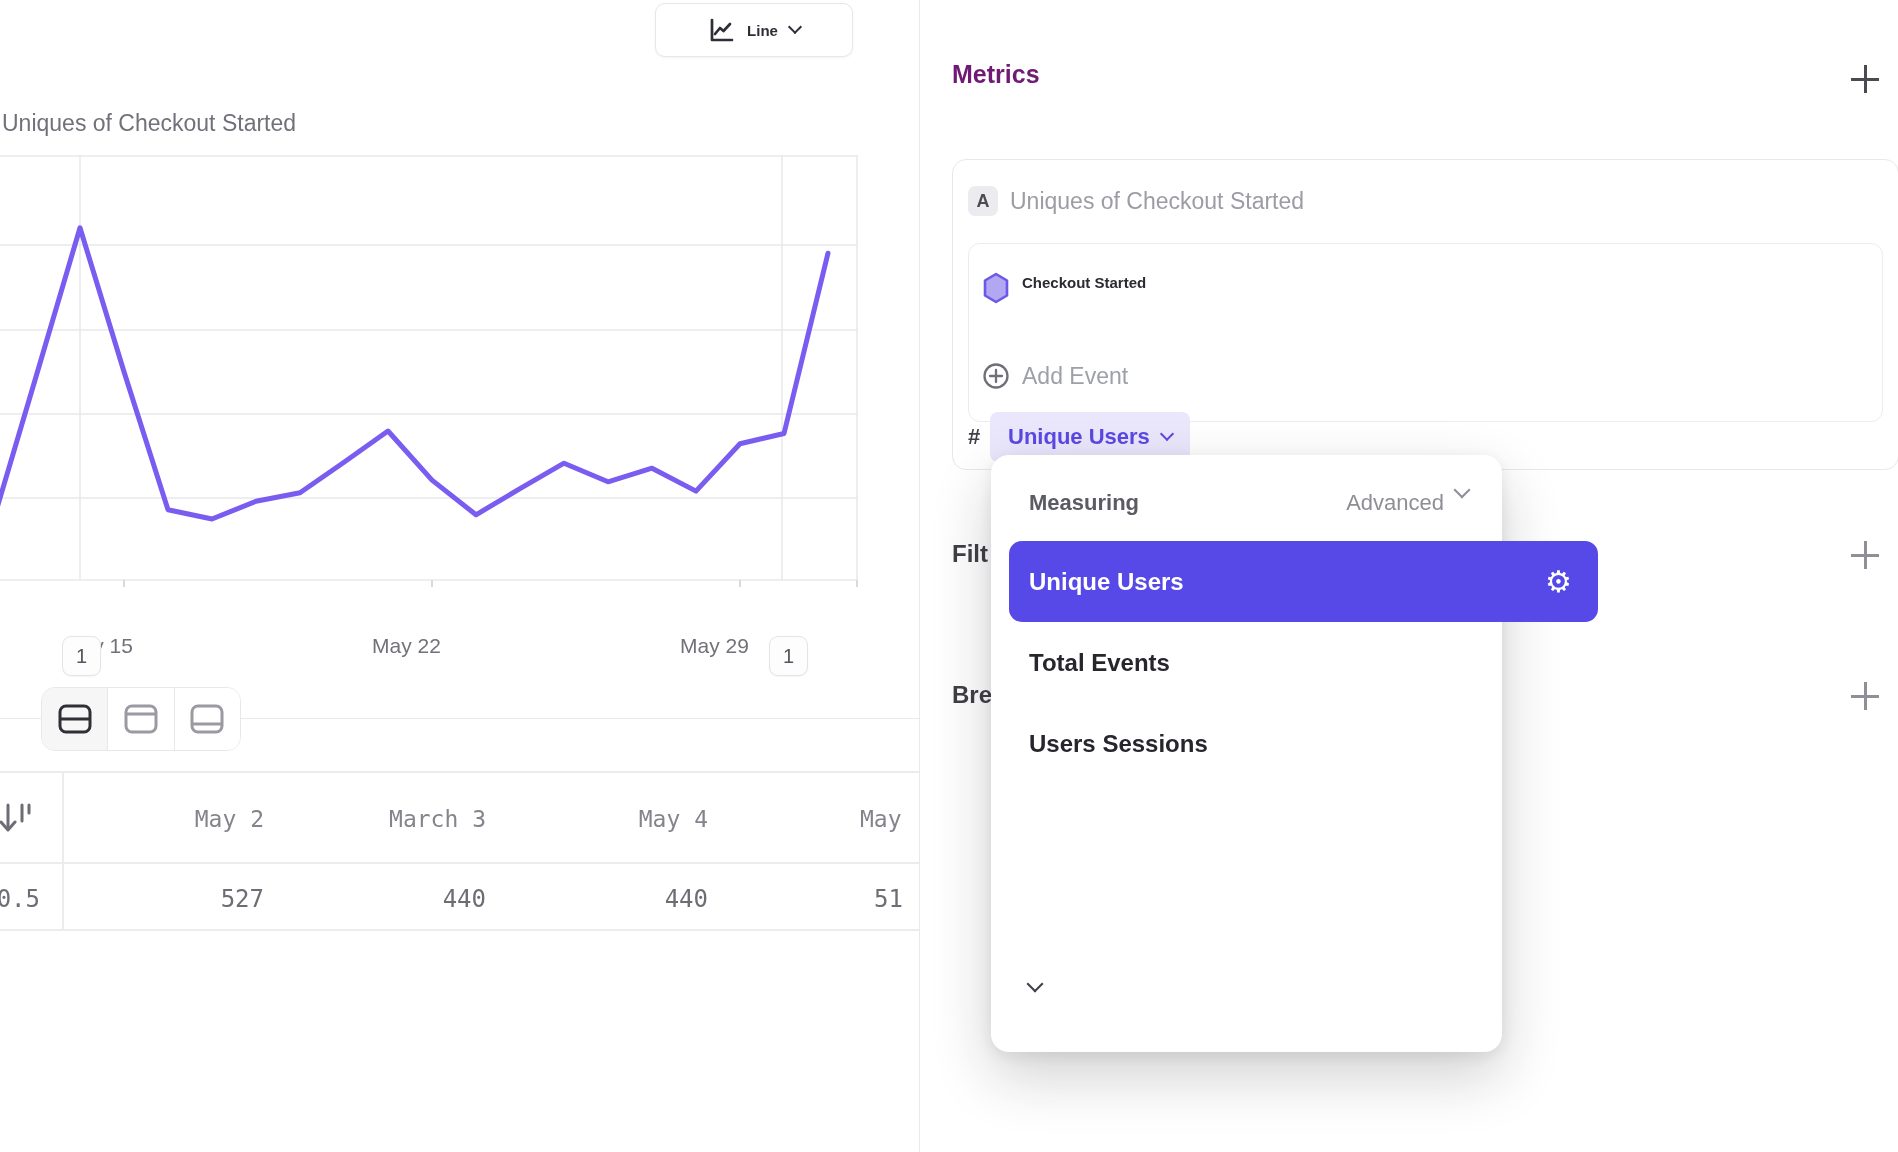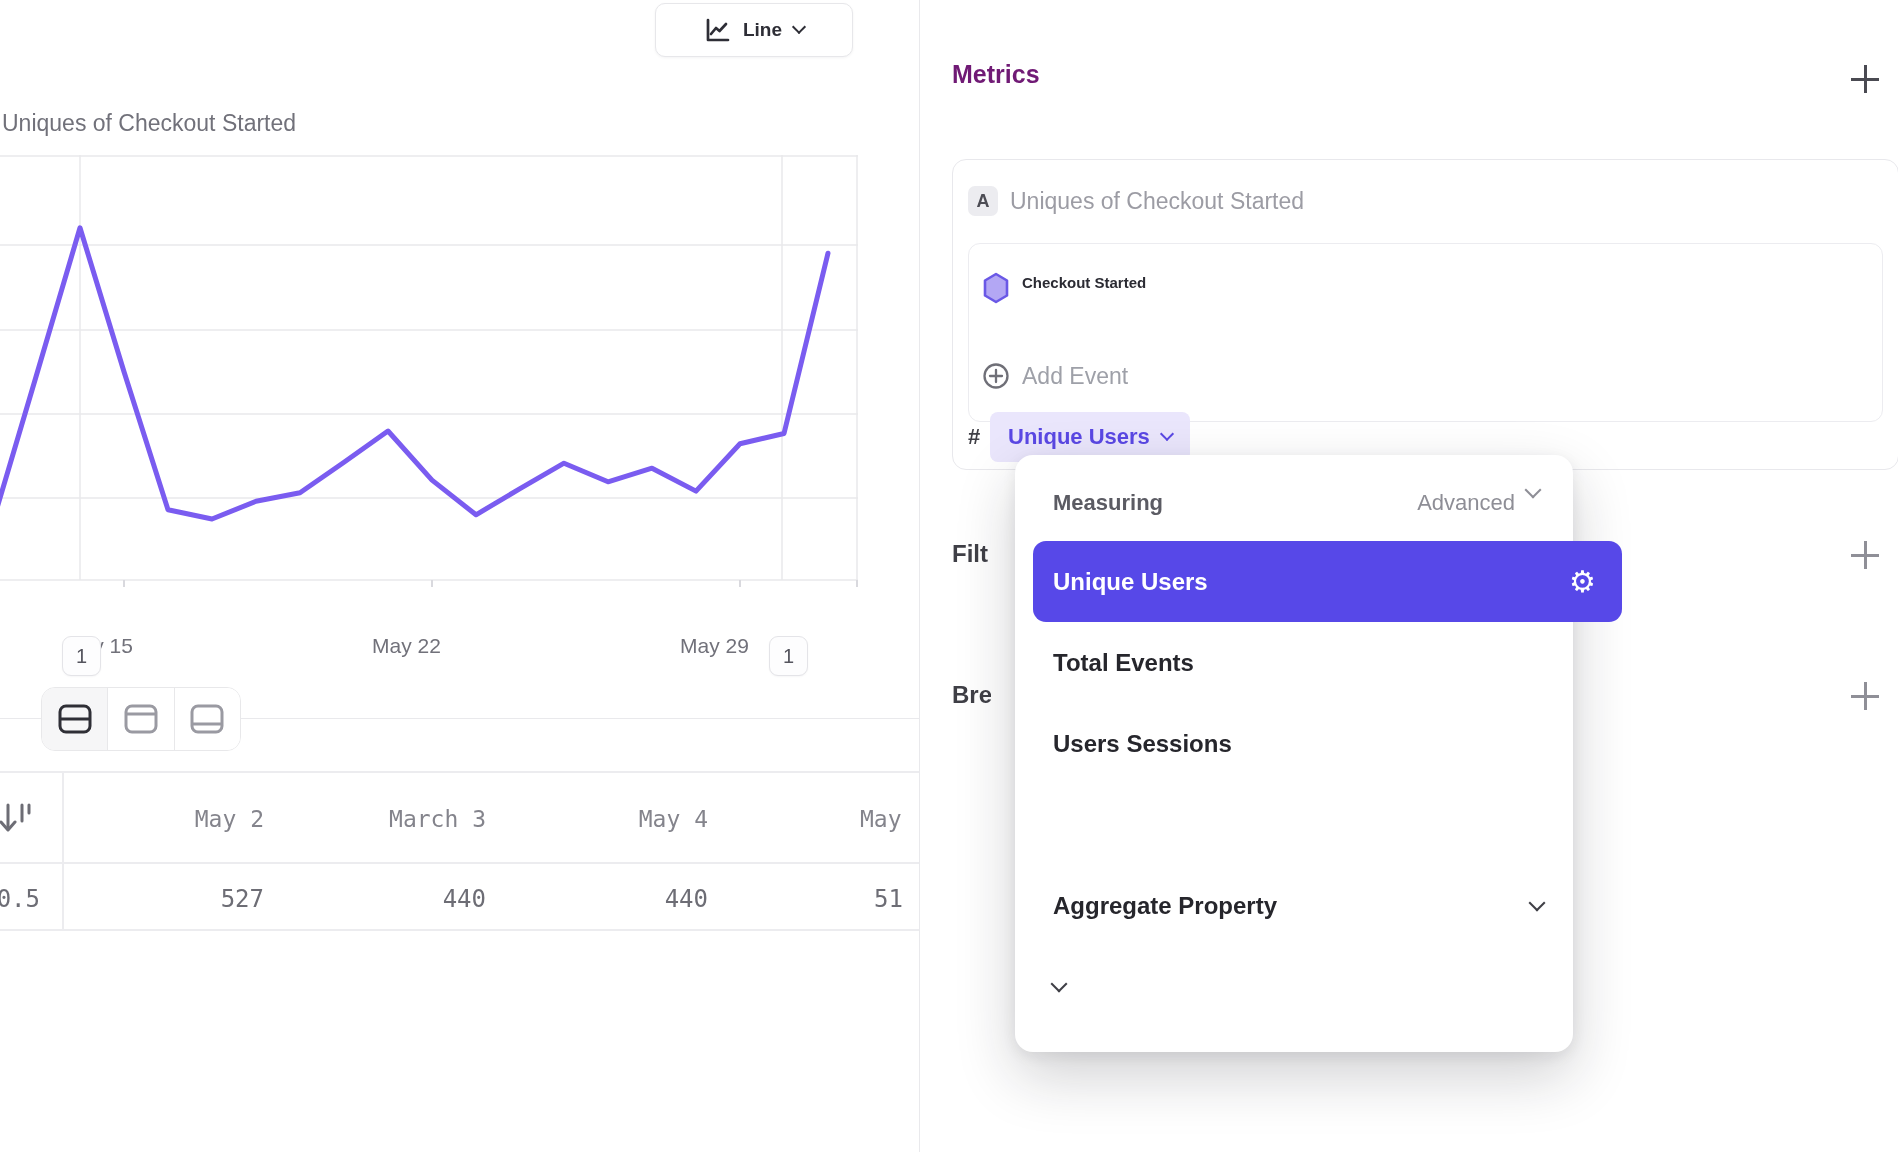--- a/index.html
+++ b/index.html
@@ -4,21 +4,21 @@
 <style>
   html,body{margin:0;padding:0;background:#fff;}
   #app{position:relative;width:1898px;height:1152px;overflow:hidden;background:#ffffff;
        font-family:"Liberation Sans",sans-serif;color:#2b2b33;}
   .abs{position:absolute;}
 
   
   .chart-type-btn{left:655px;top:3px;width:196px;height:52px;border:1.5px solid #e7e7ea;border-radius:10px;
     background:#fff;display:flex;align-items:center;justify-content:center;gap:12px;
     box-shadow:0 1px 3px rgba(20,20,40,.05);cursor:pointer;}
-  .chart-type-btn .lbl{font-size:19px;font-weight:700;color:#2e2e36;}
+  .chart-type-btn .lbl{font-size:15px;font-weight:700;color:#2e2e36;}
   .chart-title{left:2px;top:110px;font-size:23px;color:#71717a;}
   .plot{left:0;top:155px;width:858px;height:433px;}
   .xlab{top:608px;width:120px;text-align:left;font-size:21px;color:#71717a;margin-top:26px;}
   .ann-badge{top:636px;width:37px;height:38px;border:1.5px solid #e4e4e8;border-radius:9px;background:#fdfdfe;
     display:flex;align-items:center;justify-content:center;font-size:20px;color:#55555e;
     box-shadow:0 1px 2px rgba(20,20,40,.04);cursor:pointer;}
   .toolbar-divider{left:0;top:718px;width:919px;height:0;border-top:1.5px solid #e9e9ec;}
   .seg{left:41px;top:687px;width:198px;height:62px;background:#fff;border:1.5px solid #e8e8ea;border-radius:14px;
     display:flex;overflow:hidden;}
   .seg-cell{width:66px;display:flex;align-items:center;justify-content:center;cursor:pointer;background:#fff;}
@@ -49,22 +49,22 @@
   .event-card{left:968px;top:243px;width:913px;height:177px;border:1.5px solid #ececf0;border-radius:12px;background:#fff;}
   .event-row-label{left:1022px;top:274px;font-size:15px;font-weight:700;color:#2b2b33;cursor:pointer;}
   .add-event-label{left:1022px;top:363px;font-size:23px;color:#9ea0a8;cursor:pointer;}
   .hash{left:968px;top:424px;font-size:22px;font-weight:700;color:#3f3f46;}
   .chip{left:990px;top:412px;height:50px;padding:0 18px;border-radius:8px;background:#eae6fc;
     display:inline-flex;align-items:center;gap:12px;cursor:pointer;}
   .chip .lbl{font-size:22px;font-weight:700;color:#5a48e4;}
   .section-label{left:952px;font-size:24px;font-weight:700;color:#3f3f46;}
 
   
-  .menu{left:991px;top:455px;width:558px;height:597px;background:#fff;border-radius:18px;
-    box-shadow:0 24px 60px rgba(23,23,36,.20),0 4px 14px rgba(23,23,36,.08);margin-left:24px;}
+  .menu{left:991px;top:455px;width:511px;height:597px;background:#fff;border-radius:18px;
+    box-shadow:0 24px 60px rgba(23,23,36,.20),0 4px 14px rgba(23,23,36,.08);}
   .menu-head{position:absolute;left:38px;right:34px;top:28px;height:40px;display:flex;align-items:center;justify-content:space-between;}
   .menu-head .measuring{font-size:22px;font-weight:700;color:#5b5b63;}
   .menu-head .advanced{display:flex;align-items:flex-start;gap:12px;font-size:22px;color:#8e8e96;cursor:pointer;}
   .menu-selected{position:absolute;left:18px;top:86px;width:589px;height:81px;border-radius:13px;background:#5748e8;
     display:flex;align-items:center;justify-content:space-between;padding:0 26px 0 20px;box-sizing:border-box;cursor:pointer;}
   .menu-selected .lbl{font-size:24px;font-weight:700;color:#fff;}
   .gear{font-size:30px;color:#fff;line-height:1;}
   .menu-item{position:absolute;left:38px;right:30px;height:80px;display:flex;align-items:center;
     justify-content:space-between;cursor:pointer;}
   .menu-item .lbl{font-size:24px;font-weight:600;color:#26262c;}
@@ -218,21 +218,17 @@
     </div>
 
     <div class="menu-item" style="top:168px">
       <span class="lbl">Total Events</span>
 
     </div>
     <div class="menu-item" style="top:249px">
       <span class="lbl">Users Sessions</span>
 
     </div>
-    <div class="menu-item" style="top:411px">
-      <span class="lbl">Aggregate Property</span>
-      <span class="chev"></span>
-    </div>
     <div class="menu-item" style="top:492px">
       <span class="chev"></span>
     </div>
   </div>
 </div>
 
 </body></html>

